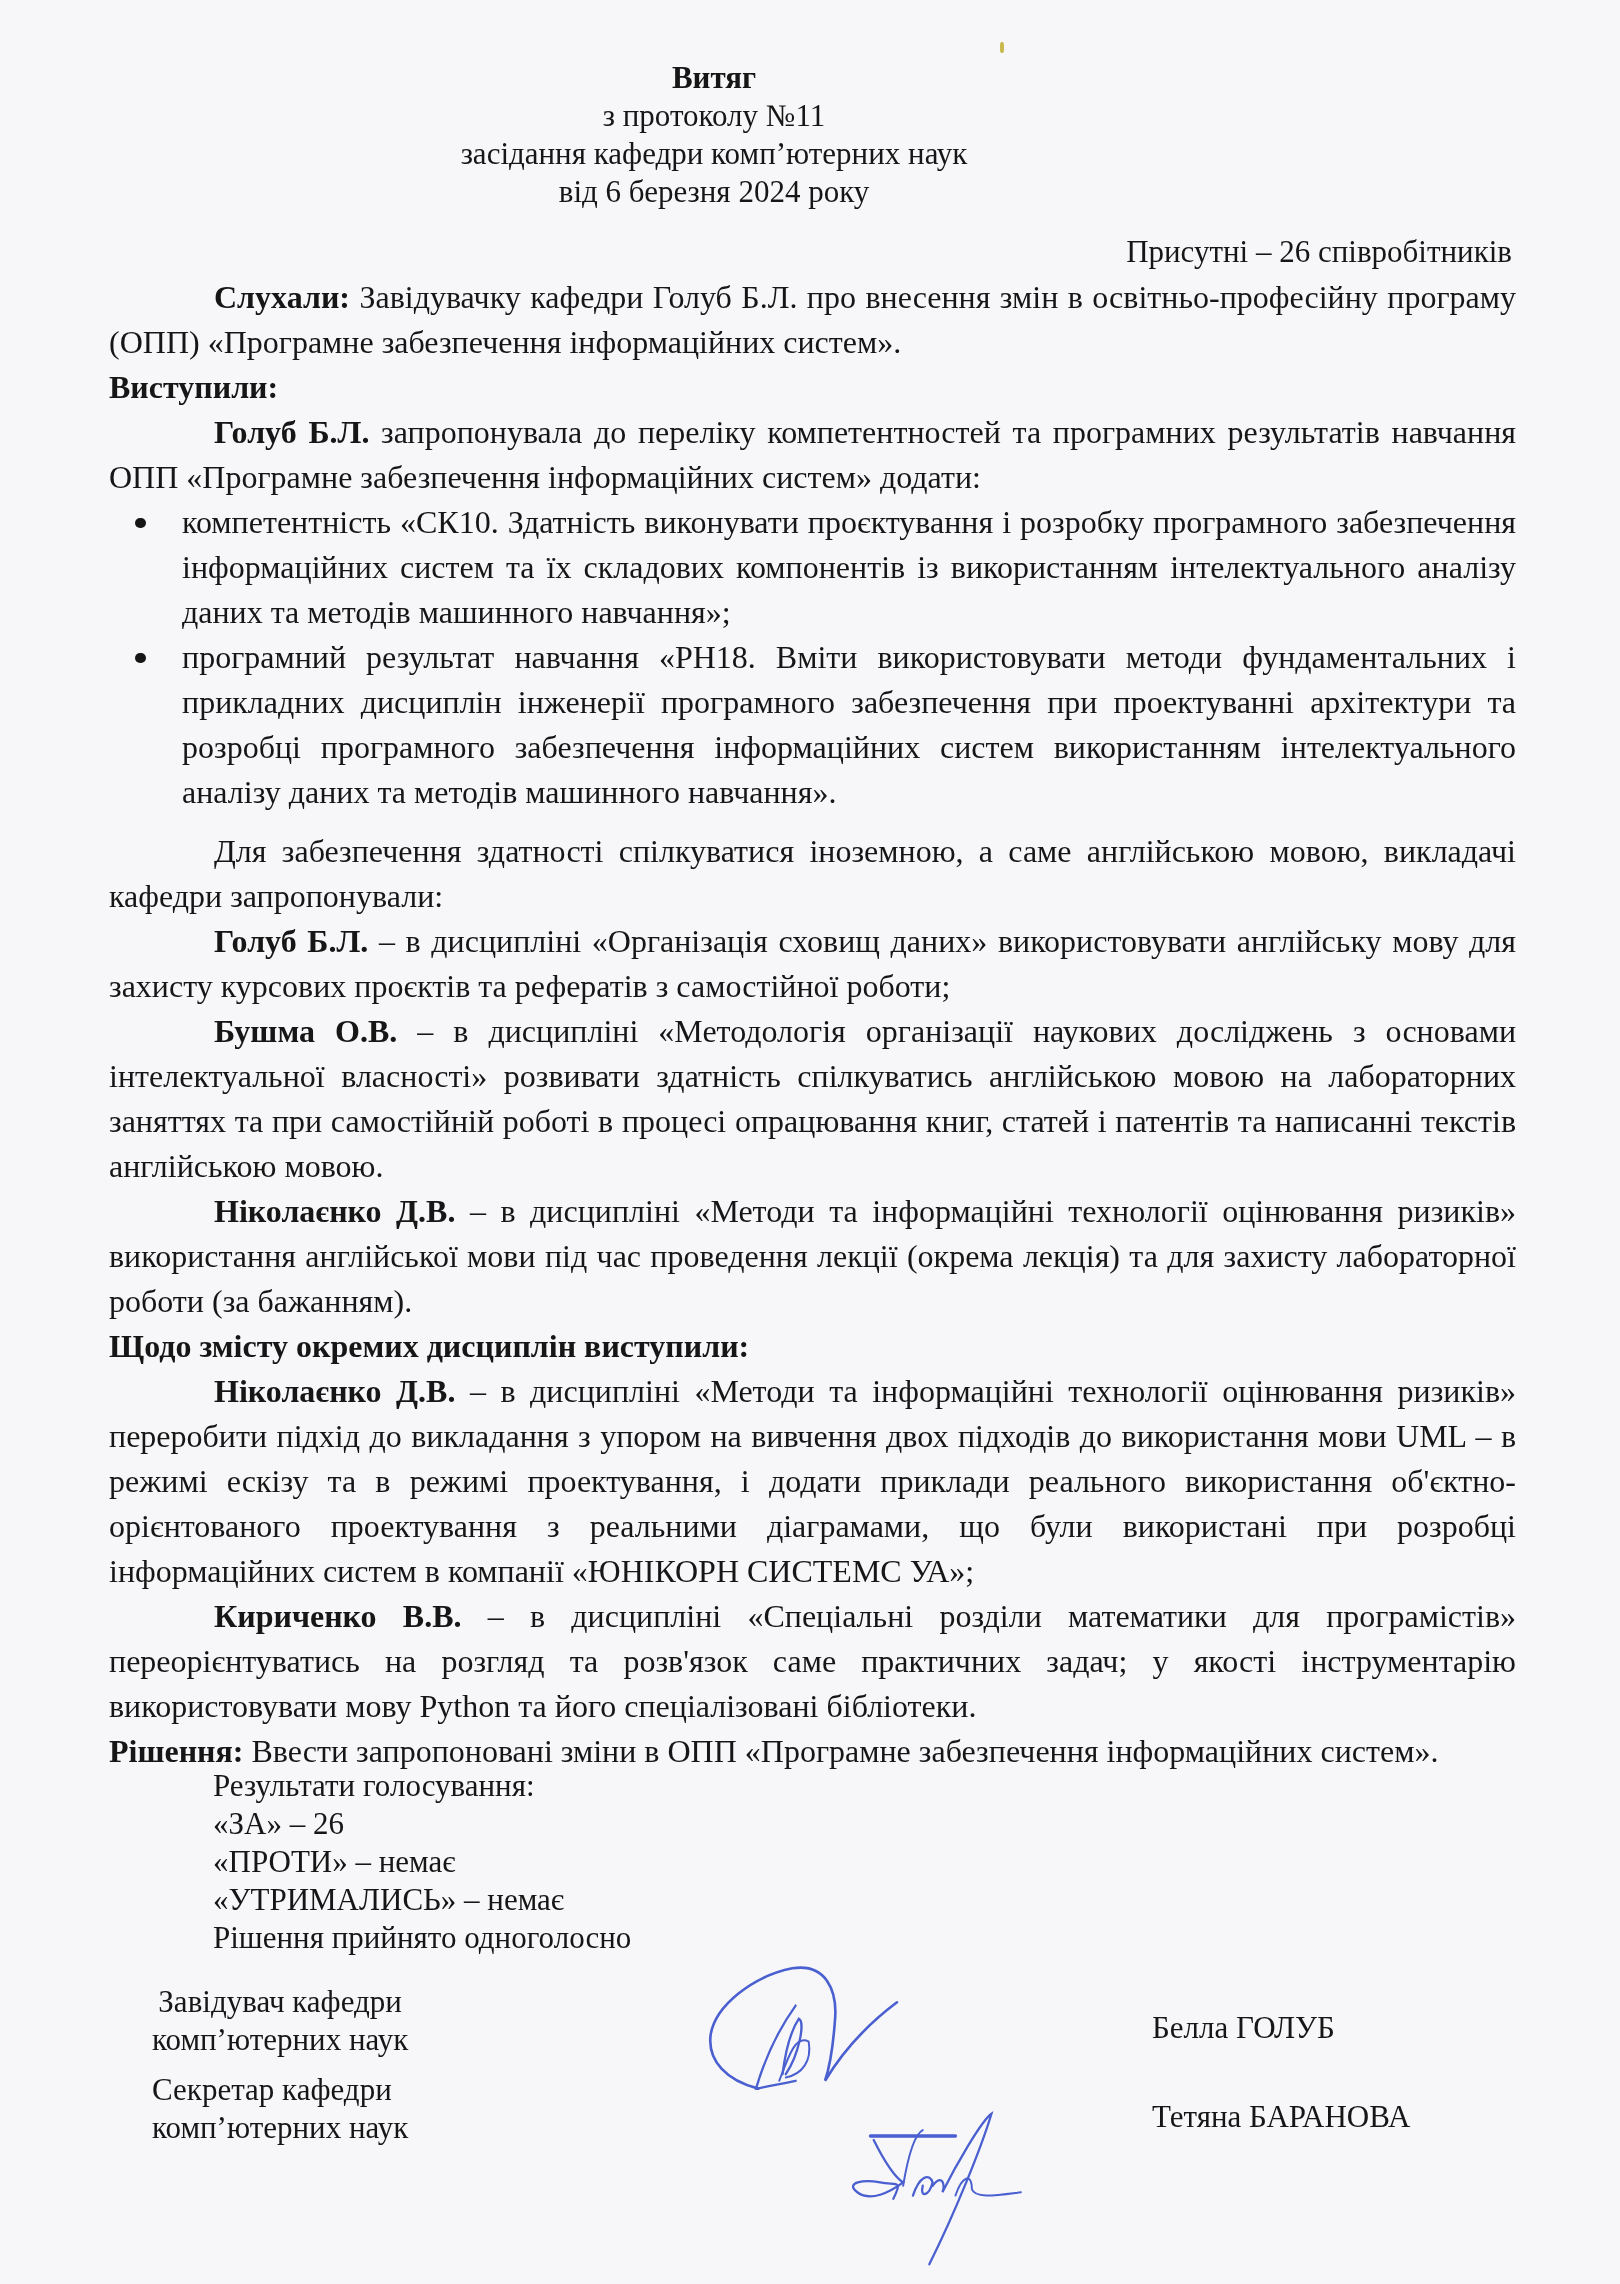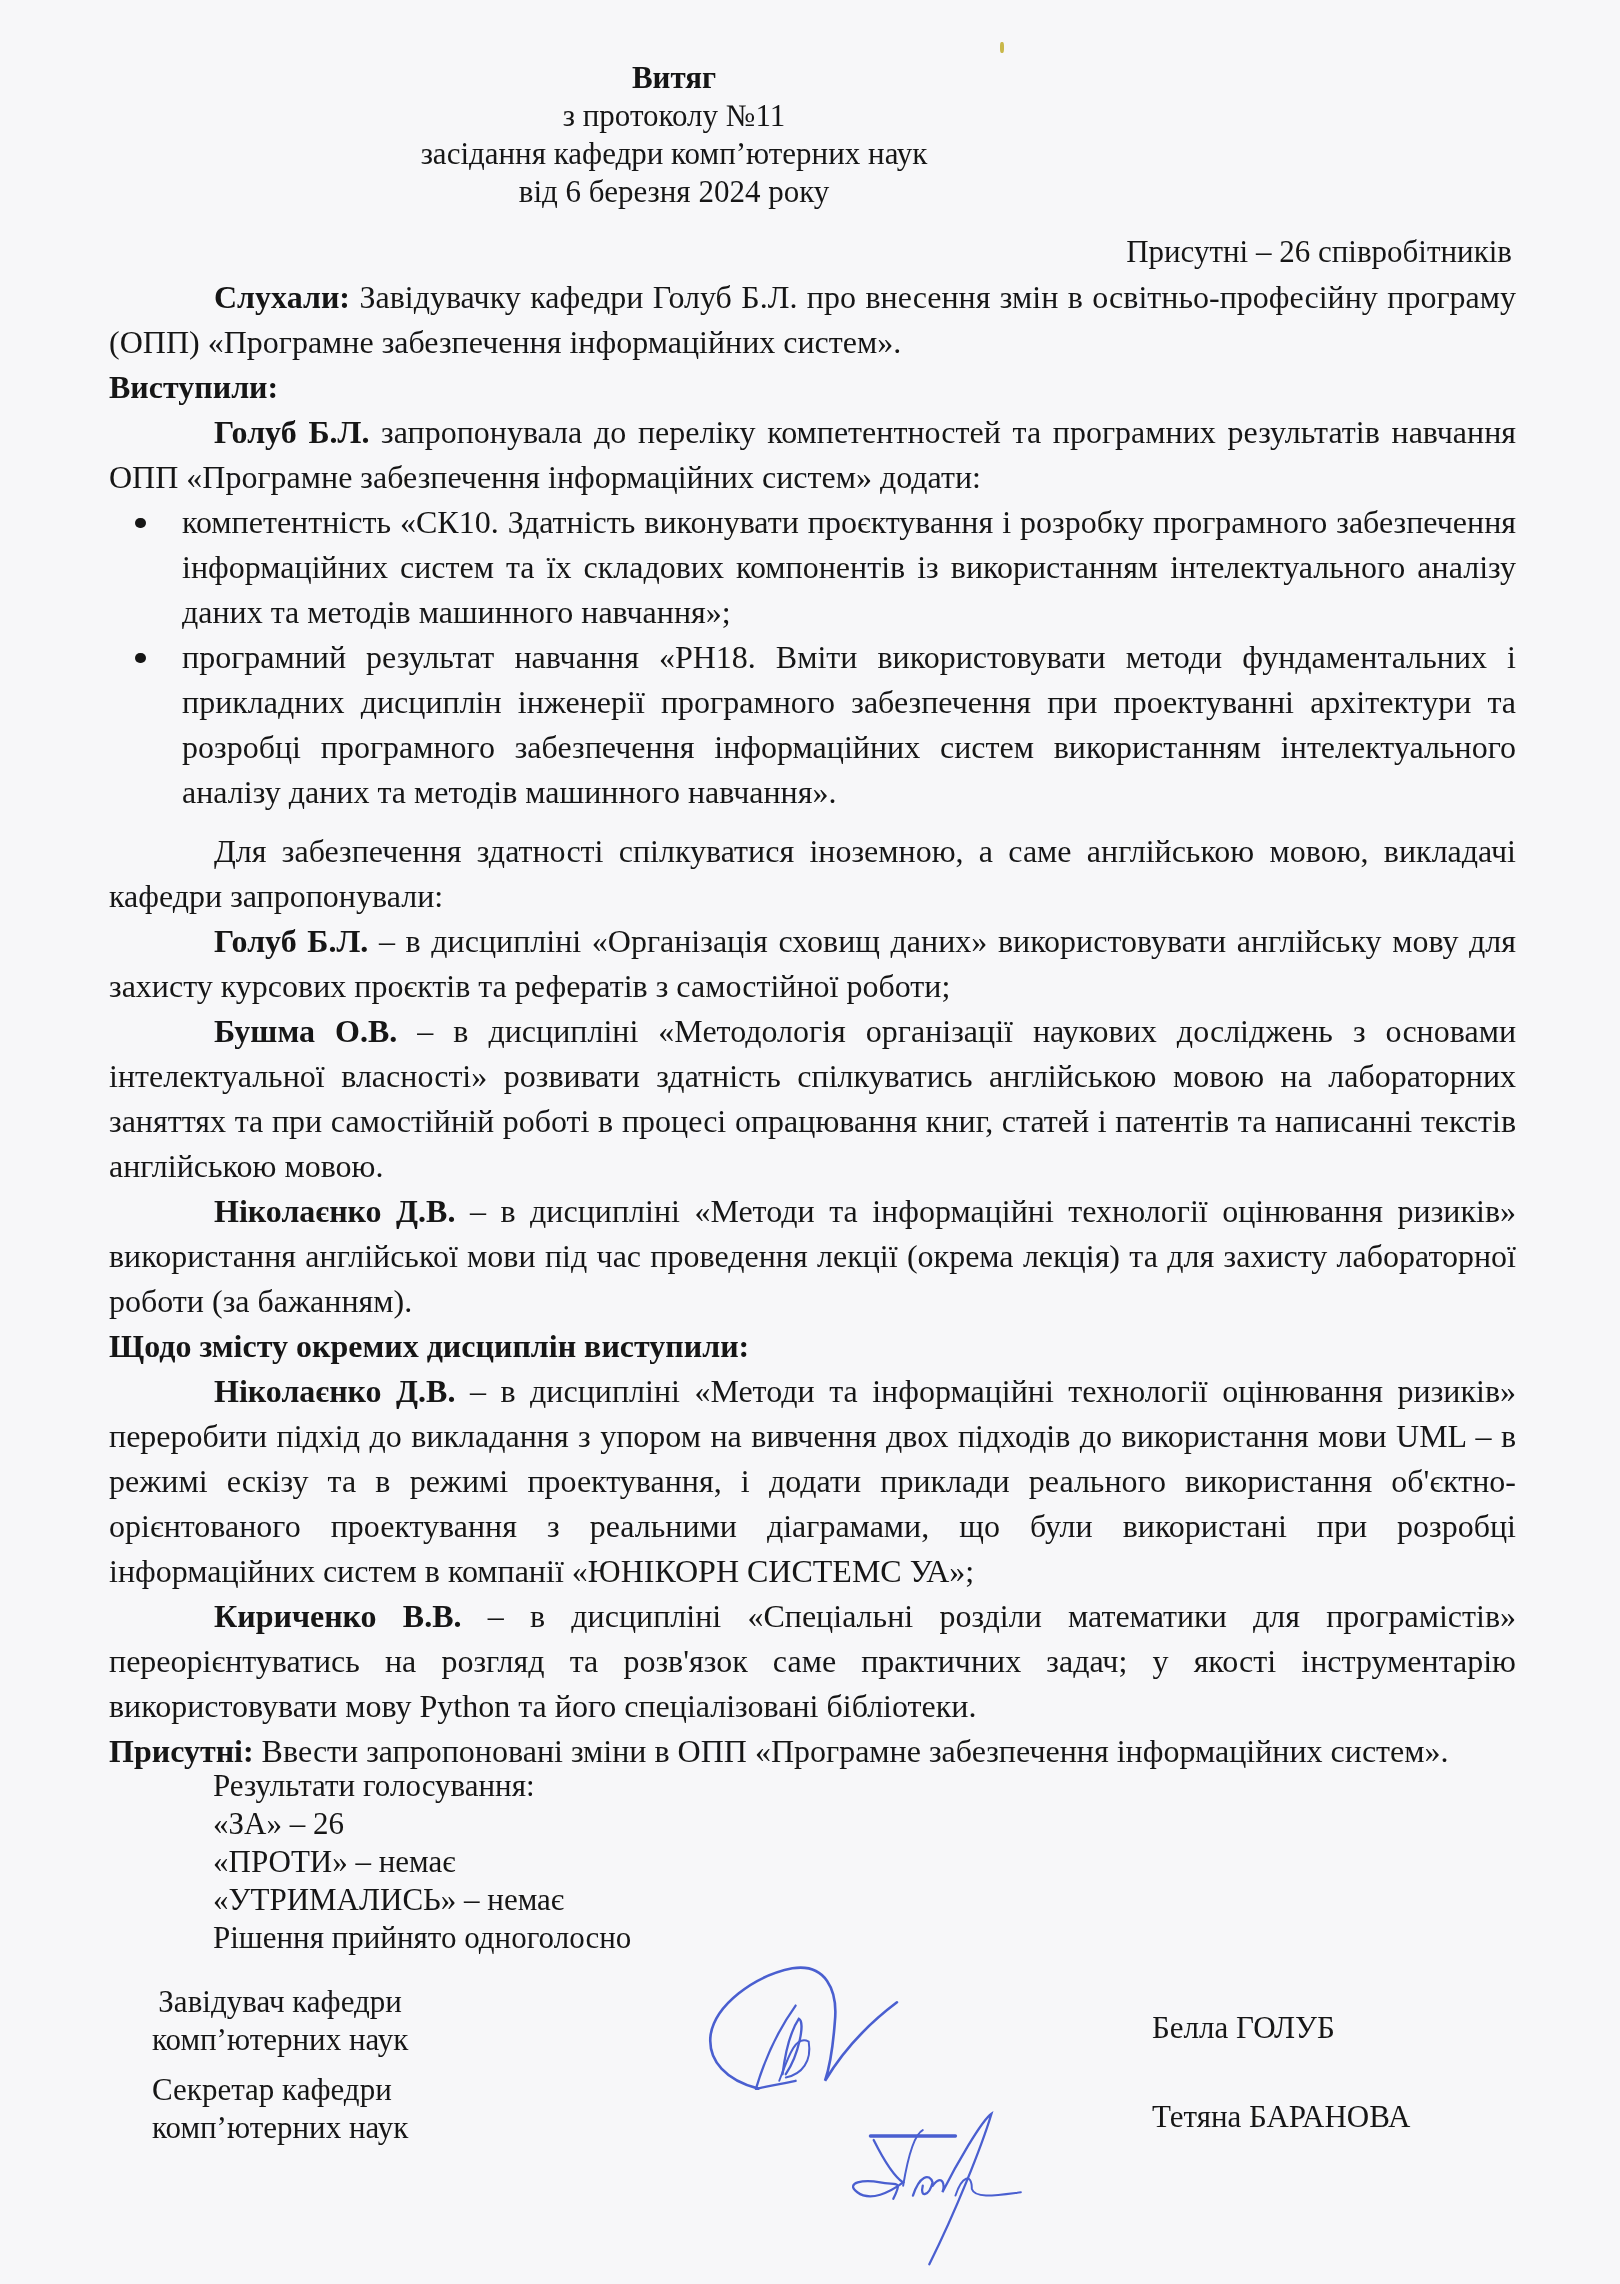--- a/index.html
+++ b/index.html
@@ -4,21 +4,21 @@
 <style>
   html, body { margin: 0; padding: 0; }
   body {
     width: 1620px; height: 2284px; overflow: hidden;
     background: #f7f7f9;
     font-family: "Liberation Serif", "DejaVu Serif", serif;
     color: #161616;
     position: relative;
   }
   .page { position: absolute; left: 0; top: 0; width: 1620px; height: 2284px; }
-  .header { position: absolute; left: 0; top: 59px; width: 1348px; text-align: center; font-size: 31px; line-height: 38px; }
+  .header { position: absolute; left: 0; top: 59px; width: 1348px; text-align: center; font-size: 31px; line-height: 38px; padding-left: 40px; }
   .header .title { font-weight: bold; }
   .attendees { position: absolute; right: 108px; top: 233px; font-size: 31px; line-height: 38px; }
   .body-text {
     position: absolute; left: 109px; top: 275px; width: 1407px;
     font-size: 32px; line-height: 45px; text-align: justify;
   }
   .body-text p { margin: 0; }
   .indent { text-indent: 105px; }
   .b { font-weight: bold; }
   .bullets { margin: 0; padding: 0; list-style: none; }
@@ -71,21 +71,21 @@
     <p class="indent"><span class="b">Бушма О.В.</span><span> – в дисципліні «Методологія організації наукових досліджень з основами інтелектуальної власності» розвивати здатність спілкуватись англійською мовою на лабораторних заняттях та при самостійній роботі в процесі опрацювання книг, статей і патентів та написанні текстів англійською мовою.</span></p>
 
     <p class="indent"><span class="b">Ніколаєнко Д.В.</span><span> – в дисципліні «Методи та інформаційні технології оцінювання ризиків» використання англійської мови під час проведення лекції (окрема лекція) та для захисту лабораторної роботи (за бажанням).</span></p>
 
     <p class="b">Щодо змісту окремих дисциплін виступили:</p>
 
     <p class="indent"><span class="b">Ніколаєнко Д.В.</span><span> – в дисципліні «Методи та інформаційні технології оцінювання ризиків» переробити підхід до викладання з упором на вивчення двох підходів до використання мови UML – в режимі ескізу та в режимі проектування, і додати приклади реального використання об'єктно-орієнтованого проектування з реальними діаграмами, що були використані при розробці інформаційних систем в компанії «ЮНІКОРН СИСТЕМС УА»;</span></p>
 
     <p class="indent"><span class="b">Кириченко В.В.</span><span> – в дисципліні «Спеціальні розділи математики для програмістів» переорієнтуватись на розгляд та розв'язок саме практичних задач; у якості інструментарію використовувати мову Python та його спеціалізовані бібліотеки.</span></p>
 
-    <p><span class="b">Присутні:</span><span> Ввести запропоновані зміни в ОПП «Програмне забезпечення інформаційних систем».</span></p>
+    <p><span class="b">Рішення:</span><span> Ввести запропоновані зміни в ОПП «Програмне забезпечення інформаційних систем».</span></p>
   </div>
 
   <div class="vote">
     <div>Результати голосування:</div>
     <div>«ЗА» – 26</div>
     <div>«ПРОТИ» – немає</div>
     <div>«УТРИМАЛИСЬ» – немає</div>
     <div>Рішення прийнято одноголосно</div>
   </div>
 

